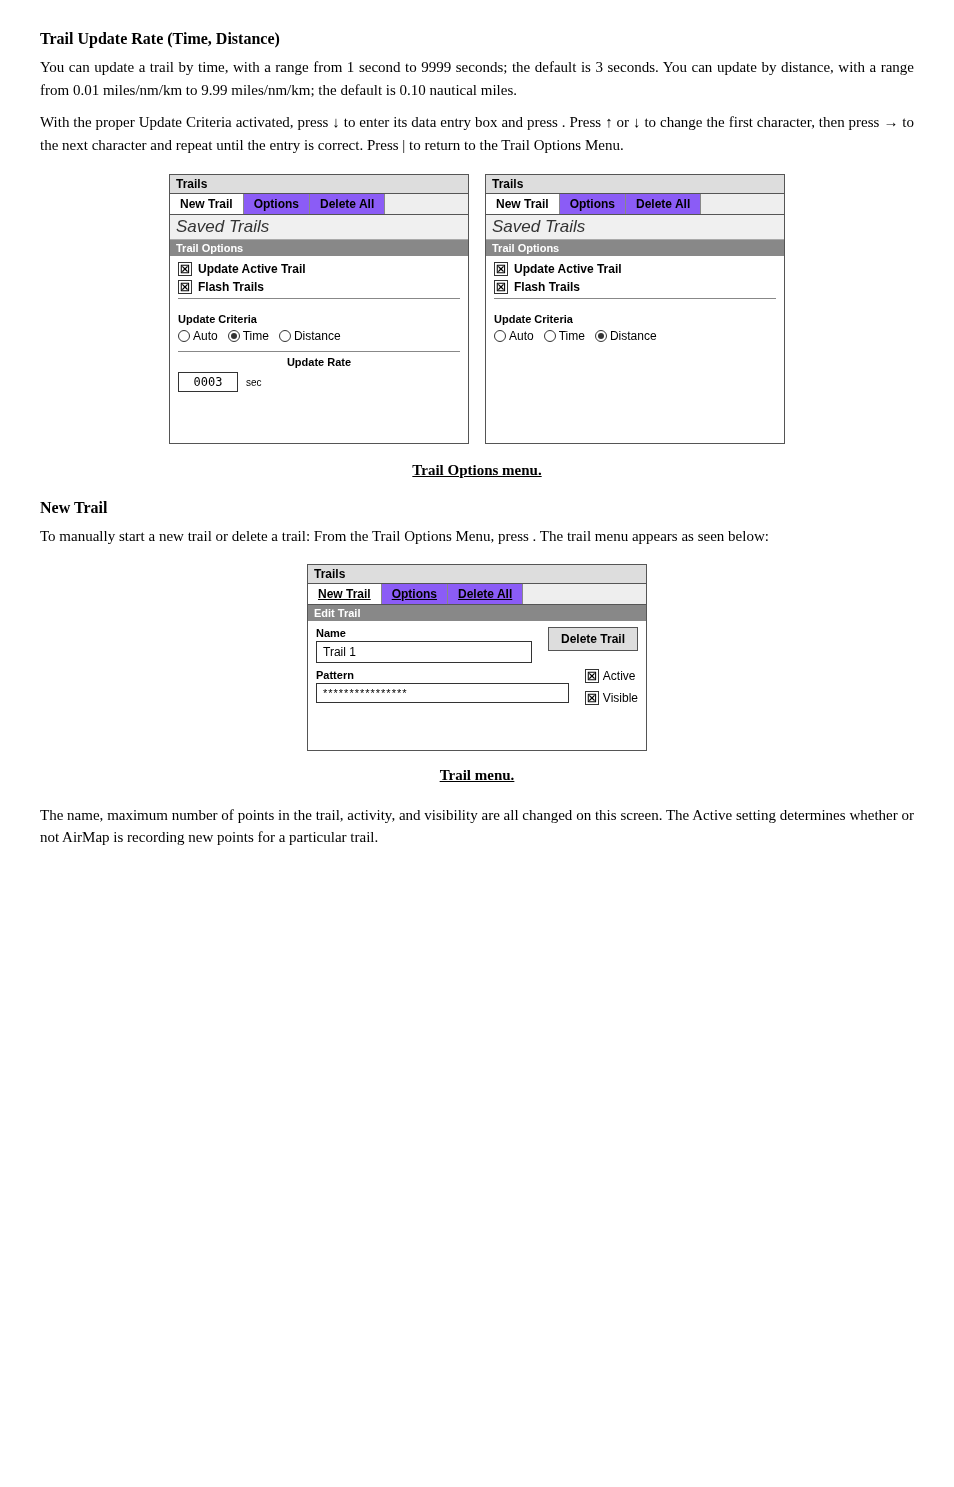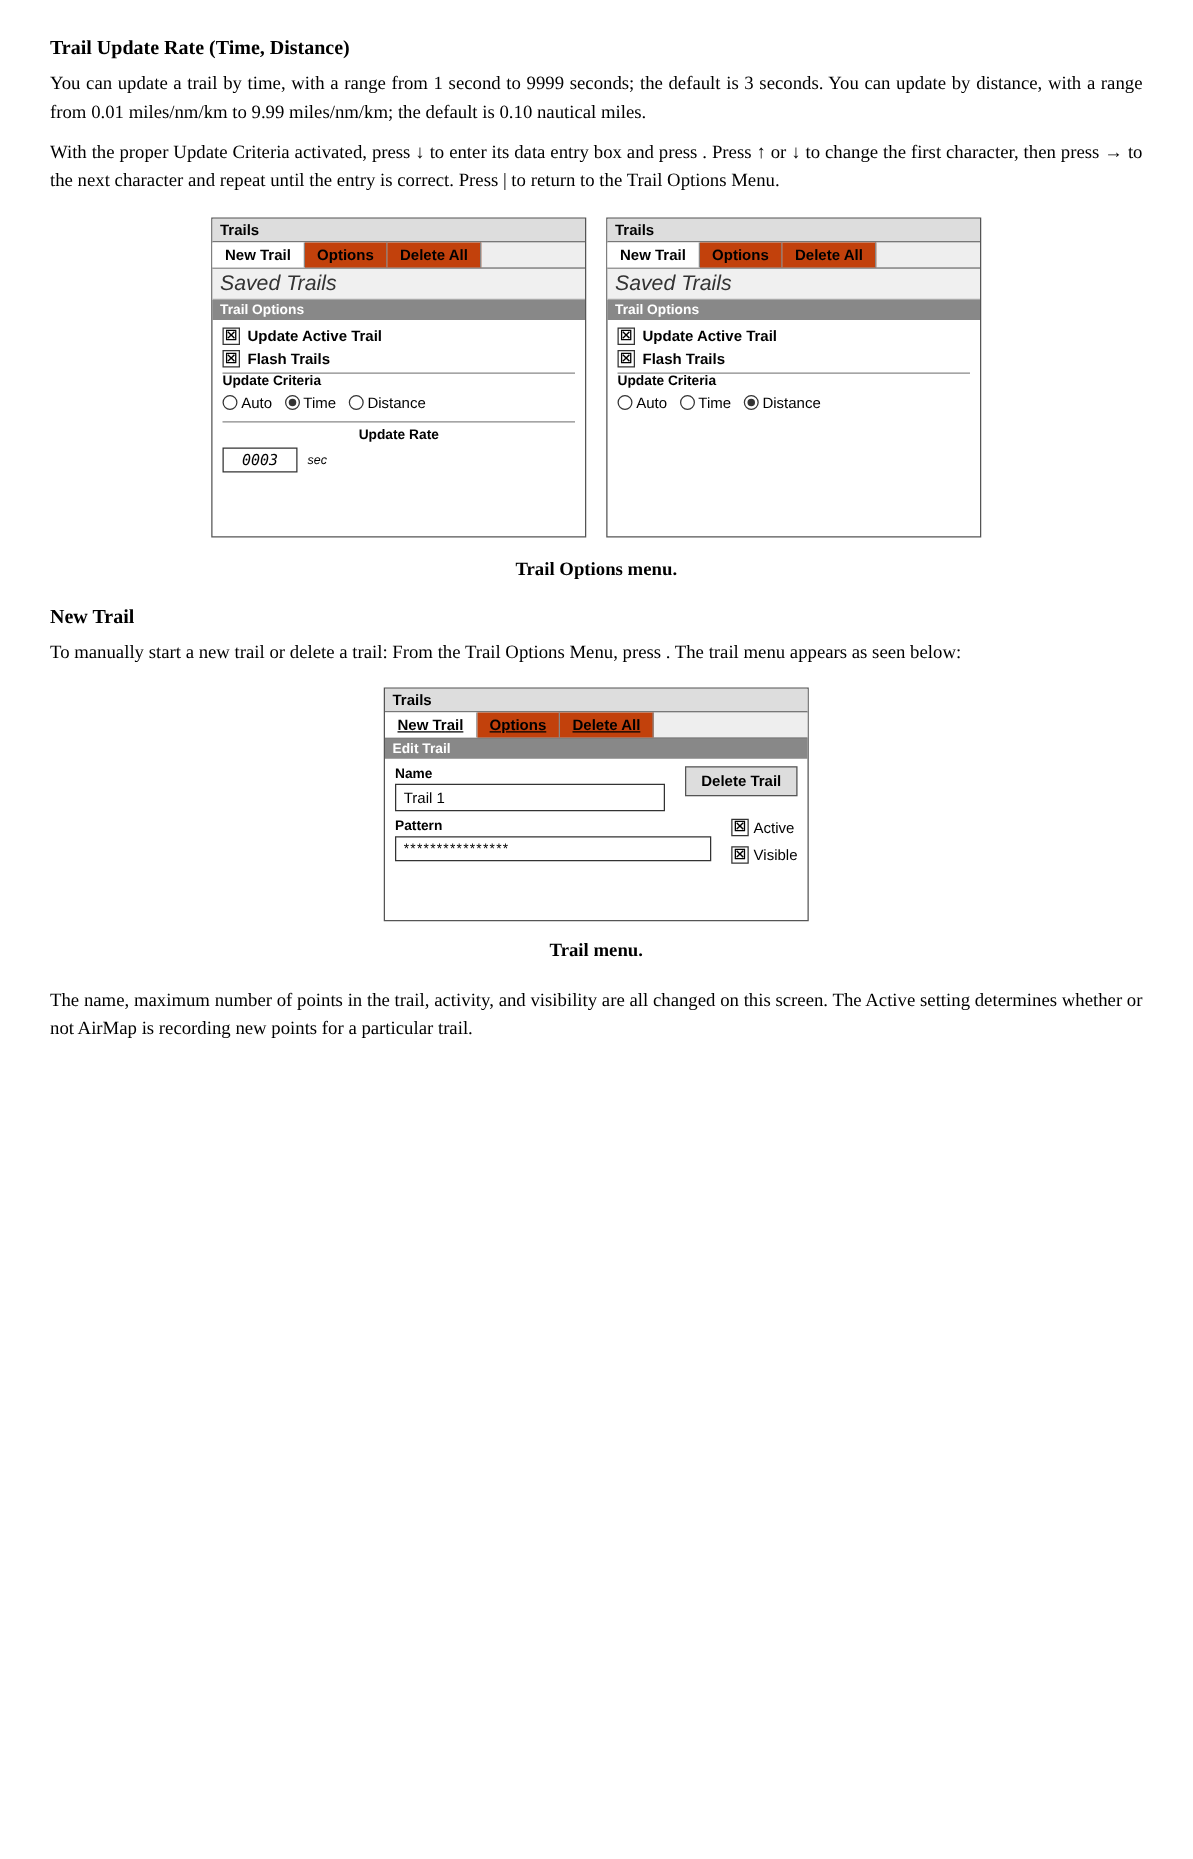--- a/index.html
+++ b/index.html
@@ -52,21 +52,21 @@
       border-bottom: 1px solid #555;
       background: #eee;
     }
 
     .trail-btn {
       padding: 3px 10px;
       border-right: 1px solid #888;
       cursor: pointer;
       font-size: 12px;
       font-weight: bold;
-      background: #c2410c;
+      background: #8b5cf6;
     }
 
     .trail-btn.active, .trail-btn:first-child {
       background: #fff;
       border-bottom: none;
     }
 
     .saved-trails-label {
       font-size: 17px;
       color: #333;
@@ -107,21 +107,21 @@
       font-size: 11px;
       font-weight: bold;
       margin-right: 2px;
     }
 
     .update-criteria-label {
       font-size: 11px;
       font-weight: bold;
       border-top: 1px solid #888;
       margin-top: 4px;
-      padding-top: 0;
+      padding-top: 14px;
     }
 
     .radio-row {
       display: flex;
       gap: 10px;
       align-items: center;
       margin: 4px 0 8px 0;
     }
 
     .radio-item {
@@ -160,21 +160,20 @@
     .update-rate-label {
       font-size: 11px;
       font-weight: bold;
       margin-bottom: 4px;
     }
 
     .rate-input-row {
       display: flex;
       align-items: center;
       gap: 8px;
-      font-style: italic;
     }
 
     .rate-input {
       border: 1px solid #333;
       padding: 2px 4px;
       font-size: 12px;
       width: 60px;
       font-family: monospace;
     }
 
@@ -183,20 +182,21 @@
     }
 
     .empty-area {
       height: 45px;
     }
 
     .caption {
       text-align: center;
       font-weight: bold;
       margin: 6px 0 20px 0;
+      text-decoration: underline;
     }
 
     
     .trail-menu-box {
       border: 1px solid #555;
       width: 340px;
       font-family: Arial, sans-serif;
       font-size: 12px;
       background: #fff;
       margin: 0 auto;

